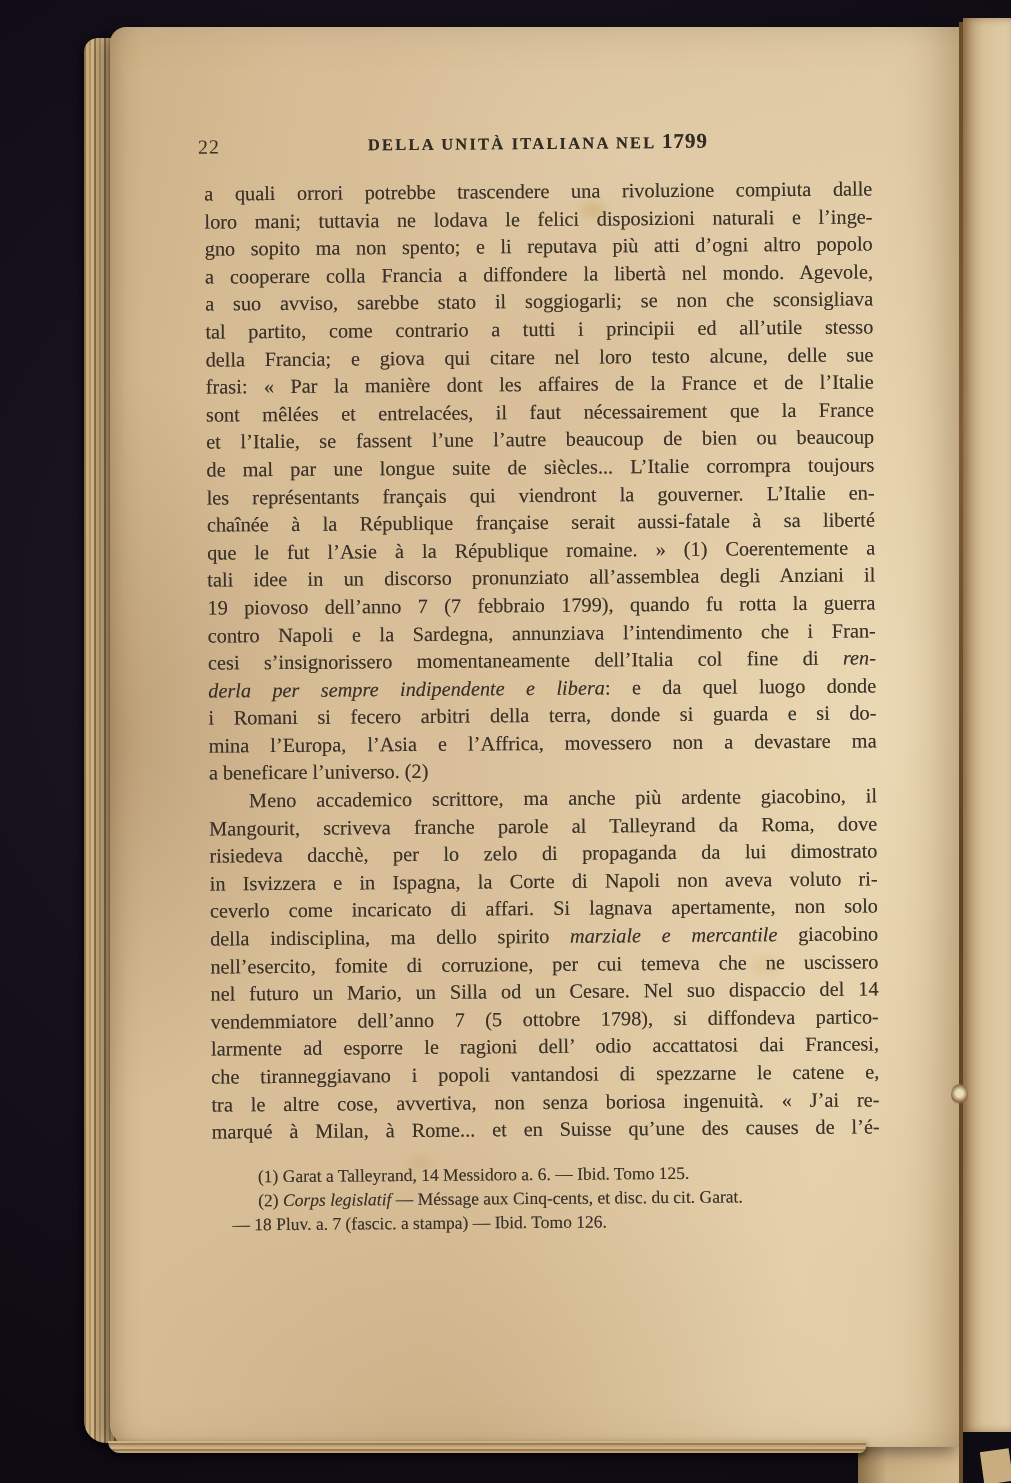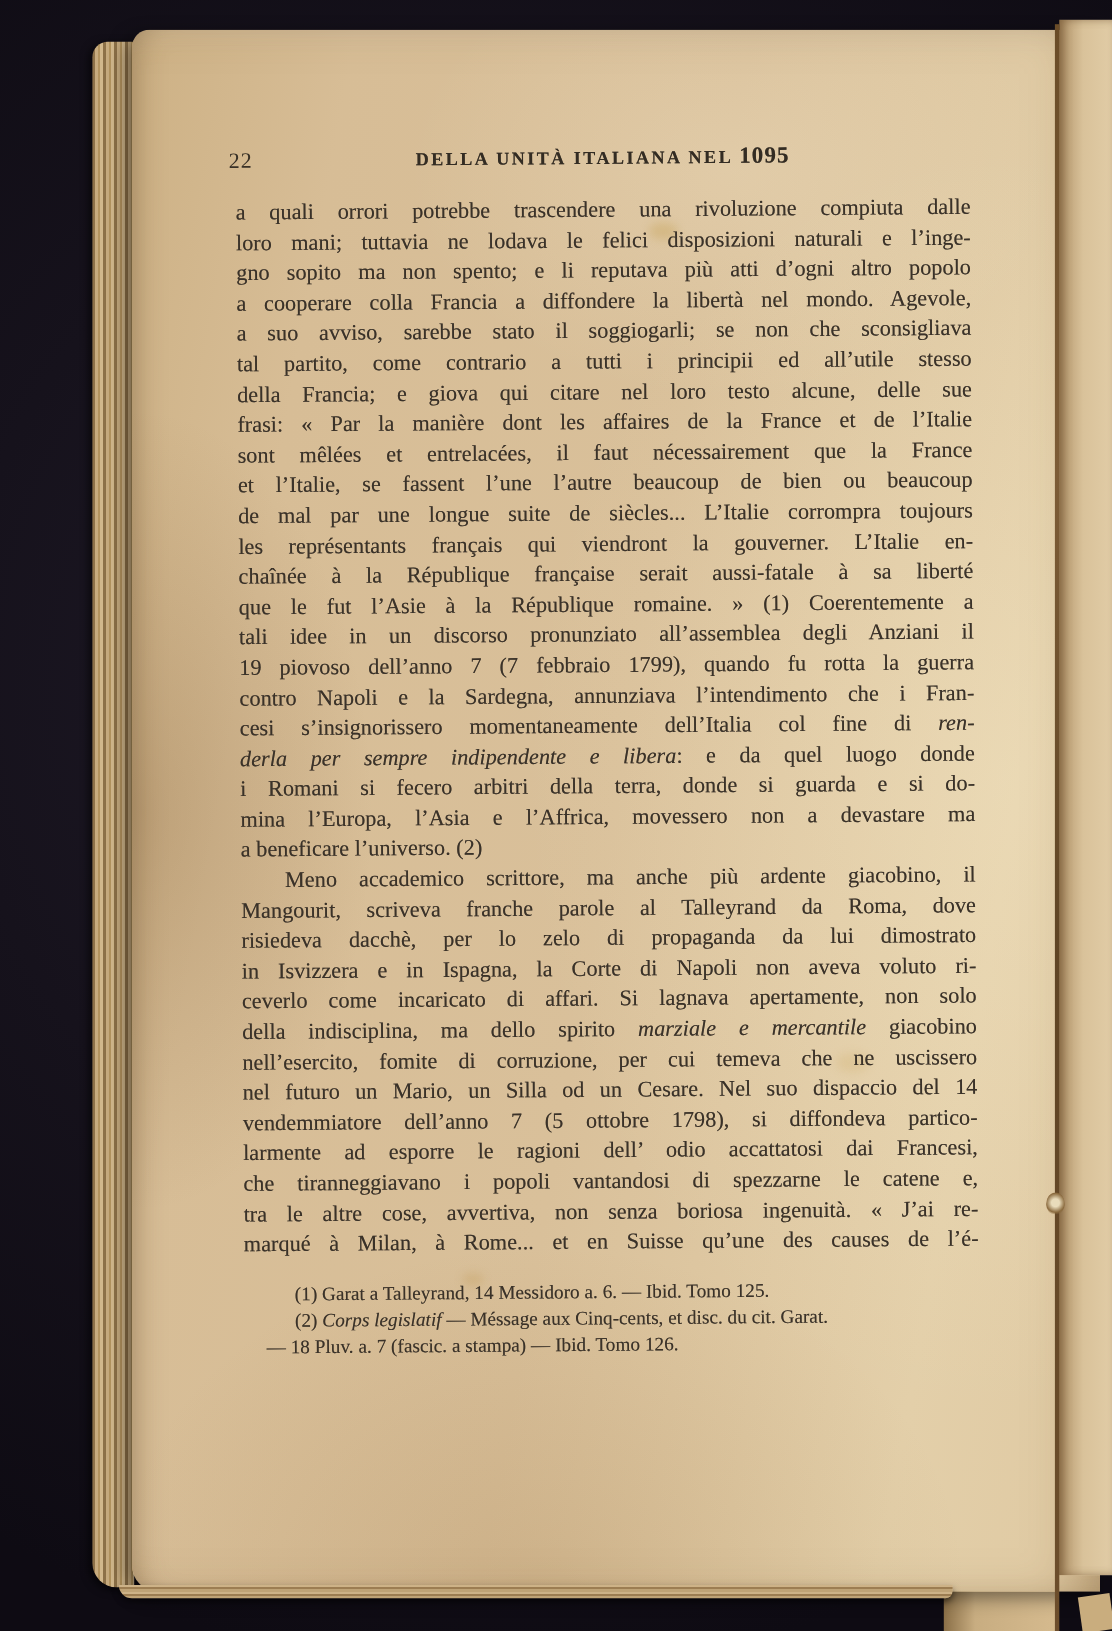--- a/index.html
+++ b/index.html
@@ -16,34 +16,33 @@
   
   .stack-left{
     position:absolute;left:84px;top:38px;width:38px;height:1405px;
     border-radius:14px 0 0 22px;
     background:repeating-linear-gradient(90deg,
       #8d7148 0 2px, #c7ab7e 2px 5px, #b3945f 5px 7px, #d2b88c 7px 10px);
     box-shadow:-3px 2px 8px rgba(0,0,0,0.65);
   }
   
   .page{
-    position:absolute;left:120px;top:27px;width:852px;height:1420px;
+    position:absolute;left:110px;top:27px;width:852px;height:1420px;
     border-radius:16px 3px 0 24px;
     background:
       radial-gradient(ellipse 420px 300px at 62% 9%, rgba(252,242,216,0.22), transparent 70%),
       radial-gradient(ellipse 620px 820px at 90% 48%, rgba(250,238,205,0.32), transparent 70%),
       radial-gradient(ellipse 520px 420px at 42% 100%, rgba(150,110,60,0.20), transparent 75%),
       radial-gradient(ellipse 300px 520px at 1% 50%, rgba(130,95,55,0.28), transparent 70%),
       linear-gradient(100deg, #cdb185 0%, #d7bd96 18%, #d9c09a 50%, #e3cfa9 82%, #dfc9a2 100%);
     box-shadow:inset 16px 2px 28px -16px rgba(95,65,30,0.50),
                inset -34px 0 55px -26px rgba(115,80,38,0.55),
                inset 0 14px 24px -14px rgba(255,250,235,0.35),
                -6px 5px 16px rgba(0,0,0,0.45);
     z-index:2;
-    padding-left:28px;
   }
   .stain{position:absolute;border-radius:50%;filter:blur(4px);pointer-events:none;}
   .stain.s1{left:470px;top:175px;width:26px;height:16px;background:rgba(190,150,60,0.28);}
   .stain.s2{left:300px;top:1130px;width:20px;height:12px;background:rgba(185,140,60,0.22);}
   .stain.s3{left:640px;top:930px;width:30px;height:18px;background:rgba(200,160,80,0.18);}
   
   .bottom-edges{
     position:absolute;left:108px;top:1441px;width:758px;height:12px;
     border-radius:0 0 12px 22px;
     background:repeating-linear-gradient(180deg, #cdb287 0 2px, #9c7d52 2px 4px, #bfa376 4px 6px);
@@ -117,21 +116,21 @@
   <div class="stack-left"></div>
 
   <div class="page">
     <div class="stain s1"></div>
     <div class="stain s2"></div>
     <div class="stain s3"></div>
 
     <div class="text-layer">
       <div class="page-header">
         <span class="page-number">22</span>
-        <span class="running-title"><span>DELLA UNITÀ ITALIANA NEL</span> <span class="year">1095</span></span>
+        <span class="running-title"><span>DELLA UNITÀ ITALIANA NEL</span> <span class="year">1799</span></span>
       </div>
 
       <div class="body-block" id="body-block">
           <div class="ln"><span>a quali orrori potrebbe trascendere una rivoluzione compiuta dalle</span></div>
           <div class="ln"><span>loro mani; tuttavia ne lodava le felici disposizioni naturali e l’inge-</span></div>
           <div class="ln"><span>gno sopito ma non spento; e li reputava più atti d’ogni altro popolo</span></div>
           <div class="ln"><span>a cooperare colla Francia a diffondere la libertà nel mondo. Agevole,</span></div>
           <div class="ln"><span>a suo avviso, sarebbe stato il soggiogarli; se non che sconsigliava</span></div>
           <div class="ln"><span>tal partito, come contrario a tutti i principii ed all’utile stesso</span></div>
           <div class="ln"><span>della Francia; e giova qui citare nel loro testo alcune, delle sue</span></div>

